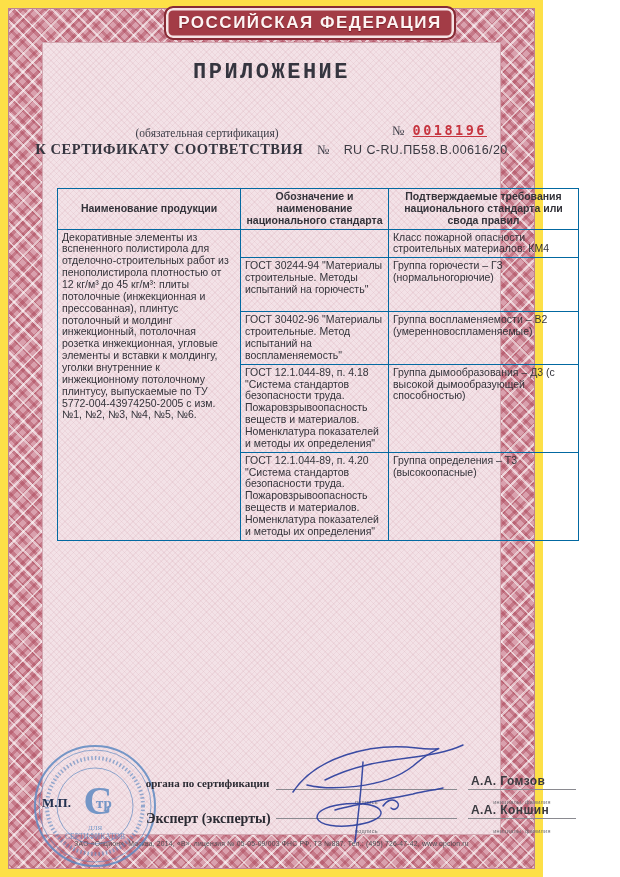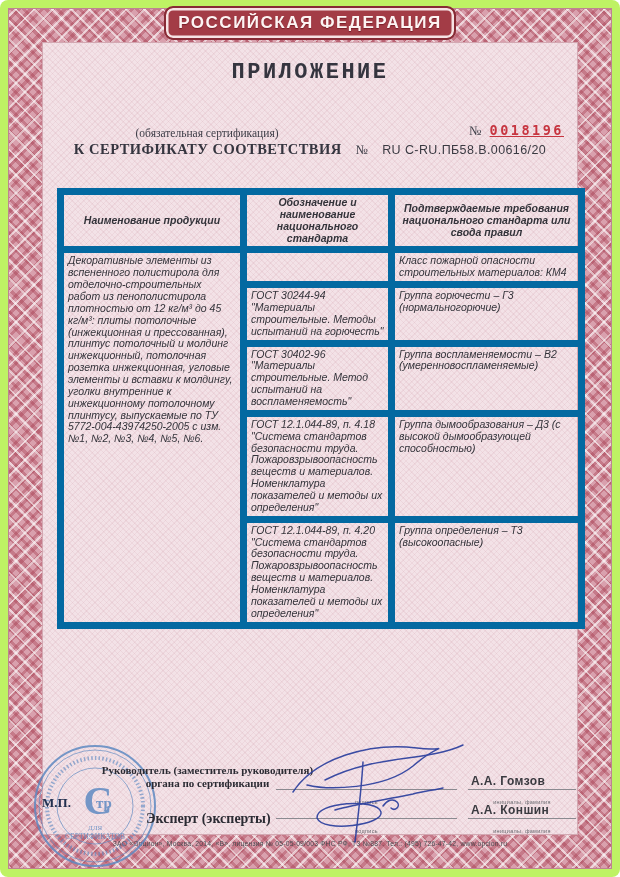--- a/index.html
+++ b/index.html
@@ -1,19 +1,19 @@
 <!DOCTYPE html>
 <html><head>
 <meta charset="utf-8">
 <style>
   * { margin:0; padding:0; box-sizing:border-box; }
   html,body { width:620px; height:877px; }
   body { font-family:"Liberation Sans", sans-serif; background:#ffffff; position:relative; overflow:hidden; }
 
-  .page { position:absolute; inset:0; width:620px; height:877px; background:#bef264;border-radius:8px; }
+  .page { position:absolute; inset:0; width:543px; height:877px; background:#fde047; }
 
   
   .band {
     position:absolute; left:8px; top:8px; right:8px; bottom:8px;
     background-color:#d9a0ad;
     background-image:
       repeating-linear-gradient(45deg, rgba(255,255,255,0.55) 0 2px, transparent 2px 13px),
       repeating-linear-gradient(-45deg, rgba(255,255,255,0.55) 0 2px, transparent 2px 13px),
       repeating-linear-gradient(45deg, rgba(166,60,79,0.38) 0 3px, transparent 3px 8px),
       repeating-linear-gradient(-45deg, rgba(166,60,79,0.38) 0 3px, transparent 3px 8px);
@@ -65,21 +65,21 @@
     font-family:"DejaVu Sans Mono", monospace; font-weight:bold; font-size:13.5px;
     color:#c73540; letter-spacing:2.5px;text-decoration:underline;
   }
 
   
   table.spec {
     position:absolute; left:57px; top:188px; z-index:4;
     width:521px; border-collapse:collapse; table-layout:fixed;
     font-family:"Liberation Sans", sans-serif; font-size:10.5px; line-height:1.13; color:#33333a;
   }
-  table.spec th, table.spec td { border:7px solid #0369a1; vertical-align:top; padding:2px 4px; background:transparent;font-style:italic; }
+  table.spec th, table.spec td { border:1px solid #0369a1; vertical-align:top; padding:2px 4px; background:transparent; }
   table.spec th { font-weight:bold; text-align:center; vertical-align:middle; height:34px; padding:2px 3px; }
   td.product { padding:3px 5px; }
   tr.r1 td { height:26px; }
   tr.r2 td { height:54px; }
   tr.r3 td { height:50px; }
   tr.r4 td { height:83px; }
   tr.r5 td { height:82px; }
 
   
   .mp {
@@ -188,21 +188,21 @@
       <text x="70" y="72" font-size="40" font-weight="bold">С</text>
       <text x="76" y="66" font-size="15" font-weight="bold">тр</text>
       <text x="67" y="88" font-size="7">ДЛЯ</text>
       <text x="67" y="97" font-size="7.5">СЕРТИФИКАТОВ</text>
     </g>
   </svg>
 
   <div class="mp">М.П.</div>
 
   <div class="role1">
-    <span>Руководитель (заместитель руководителя)</span><br>
+    <br>
     <span>органа по сертификации</span>
   </div>
   <div class="role2">Эксперт (эксперты)</div>
 
   <div class="sigline sl1">
     <span class="cap">подпись</span>
   </div>
   <div class="sigline sl2">
     <span class="cap">подпись</span>
   </div>

